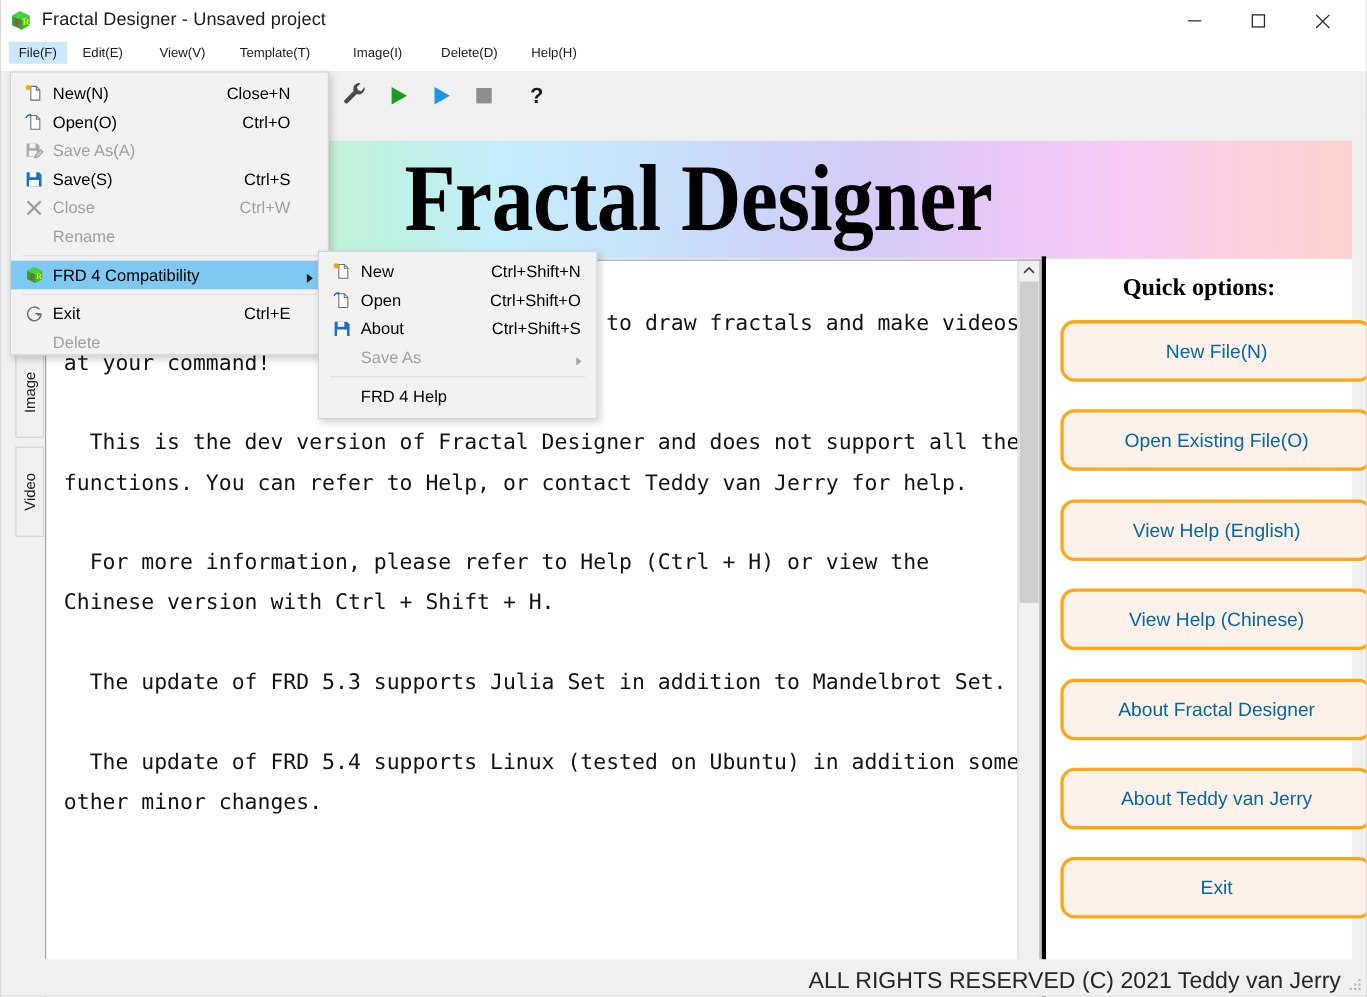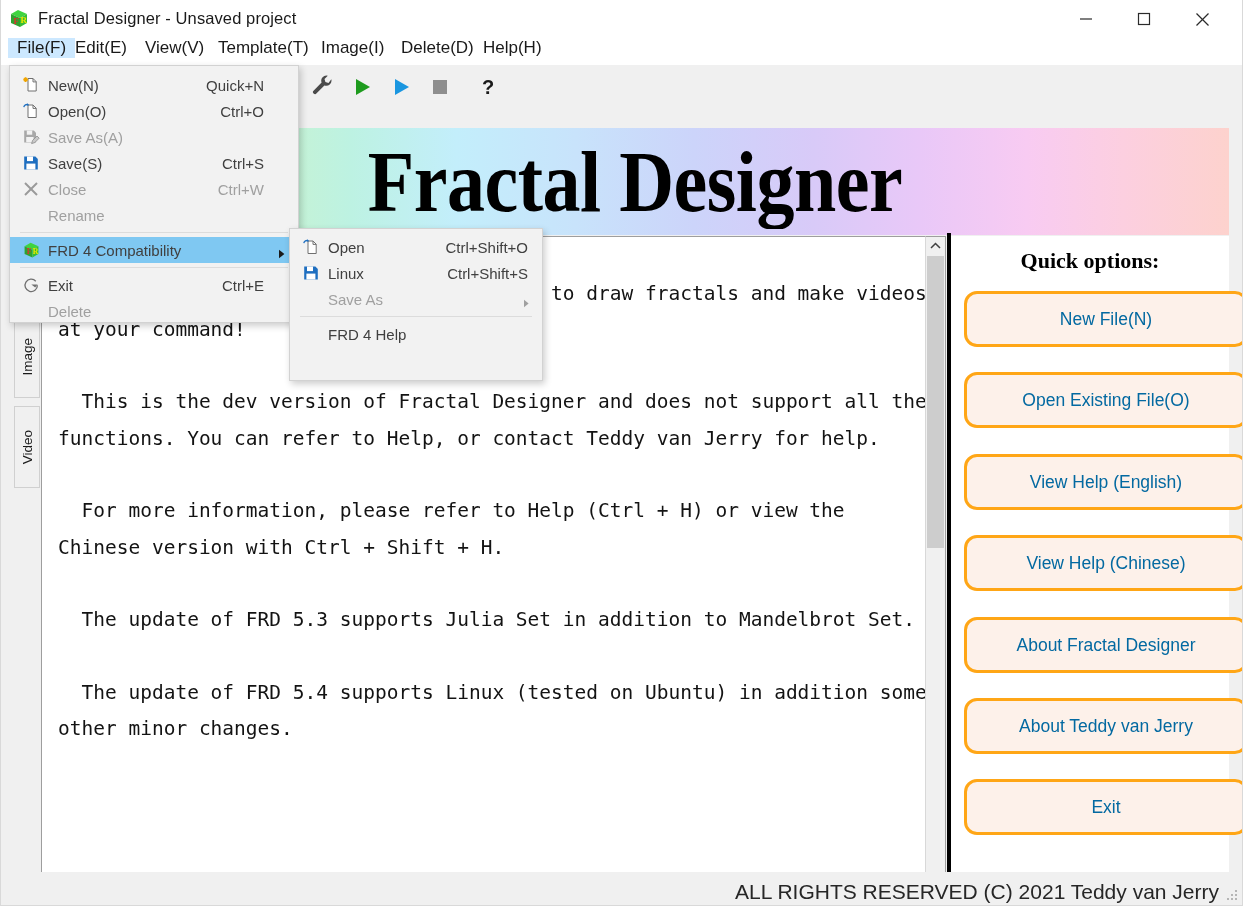--- a/index.html
+++ b/index.html
@@ -43,21 +43,21 @@
 
   
   #menubar {
     position: absolute; left: 0; top: 38px; width: 1243px; height: 27px;
     background: #ffffff;
     border-bottom: 1px solid #e3e3e3;
   }
   .menu-item {
     position: absolute; top: 0; height: 20px;
     display: flex; align-items: center; justify-content: center;
-    font-size: 17px; color: #1a1a1a; padding: 0 9px;
+    font-size: 12px; color: #1a1a1a; padding: 0 9px;
     white-space: nowrap;
   }
   .menu-item.active { background: #cce8ff; }
 
   
   #toolbar {
     position: absolute; left: 0; top: 65px; width: 1243px; height: 44px;
     background: #f0f0f0;
     border-bottom: 1px solid #d6d6d6;
   }
@@ -225,21 +225,21 @@
   #file-menu {
     position: absolute; left: 9px; top: 65px; width: 288px; height: 256px;
     background: #f2f2f2;
     border: 1px solid #d2d2d2;
     box-shadow: 2px 3px 7px rgba(0,0,0,0.20);
     z-index: 50;
   }
   .mi {
     position: relative; height: 26px; width: 100%;
     display: flex; align-items: center;
-    font-size: 15px; color: #404040;
+    font-size: 15px; color: #000000;
     box-sizing: border-box;
   }
   .mi.dis { color: #a0a0a0; }
   .mi.hl { background: #7fc8f2; }
   .mi .ico {
     position: absolute; left: 8px; top: 0; width: 26px; height: 26px;
     display: flex; align-items: center; justify-content: center;
   }
   .mi .lbl { position: absolute; left: 38px; }
   .mi .acc { position: absolute; right: 34px; }
@@ -422,21 +422,21 @@
           <path d="M11 2.5v3.4h3.2" fill="none" stroke="#707070" stroke-width="1"></path>
           <g stroke="#f0a500" stroke-width="1.3">
             <line x1="3.6" y1="1.2" x2="3.6" y2="6"></line>
               <line x1="1.3" y1="3.6" x2="6" y2="3.6"></line>
             <line x1="1.9" y1="1.9" x2="5.3" y2="5.3"></line>
               <line x1="5.3" y1="1.9" x2="1.9" y2="5.3"></line>
           </g>
         </svg>
       </span>
       <span class="lbl">New(N)</span>
-      <span class="acc">Quick+N</span>
+      <span class="acc">Close+N</span>
     </div>
 
     <div class="mi">
       <span class="ico">
         <svg width="18" height="18" viewBox="0 0 18 18">
           <path d="M6 3h5l3.2 3.2v9.3H6z" fill="#ffffff" stroke="#707070" stroke-width="1"></path>
           <path d="M11 3v3.4h3.2" fill="none" stroke="#707070" stroke-width="1"></path>
           <path d="M1.8 5.2a3.3 3.3 0 0 1 4.4-2.6" fill="none" stroke="#1f6fc0" stroke-width="1.3"></path>
           <polygon points="5.4,1.2 7.2,3.2 4.6,3.8" fill="#1f6fc0"></polygon>
         </svg>
@@ -519,20 +519,36 @@
     </div>
 
     <div class="mi dis">
       <span class="lbl">Delete</span>
     </div>
   </div>
 
   <div id="sub-menu">
     <div id="sub-menu-pad"></div>
 
+    <div class="mi">
+      <span class="ico">
+        <svg width="18" height="18" viewBox="0 0 18 18">
+          <path d="M6 2.5h5l3.2 3.2v9.3H6z" fill="#ffffff" stroke="#707070" stroke-width="1"></path>
+          <path d="M11 2.5v3.4h3.2" fill="none" stroke="#707070" stroke-width="1"></path>
+          <g stroke="#f0a500" stroke-width="1.3">
+            <line x1="3.6" y1="1.2" x2="3.6" y2="6"></line>
+              <line x1="1.3" y1="3.6" x2="6" y2="3.6"></line>
+            <line x1="1.9" y1="1.9" x2="5.3" y2="5.3"></line>
+              <line x1="5.3" y1="1.9" x2="1.9" y2="5.3"></line>
+          </g>
+        </svg>
+      </span>
+      <span class="lbl">New</span>
+      <span class="acc">Ctrl+Shift+N</span>
+    </div>
 
     <div class="mi">
       <span class="ico">
         <svg width="18" height="18" viewBox="0 0 18 18">
           <path d="M6 3h5l3.2 3.2v9.3H6z" fill="#ffffff" stroke="#707070" stroke-width="1"></path>
           <path d="M11 3v3.4h3.2" fill="none" stroke="#707070" stroke-width="1"></path>
           <path d="M1.8 5.2a3.3 3.3 0 0 1 4.4-2.6" fill="none" stroke="#1f6fc0" stroke-width="1.3"></path>
           <polygon points="5.4,1.2 7.2,3.2 4.6,3.8" fill="#1f6fc0"></polygon>
         </svg>
       </span>
@@ -541,21 +557,21 @@
     </div>
 
     <div class="mi">
       <span class="ico">
         <svg width="18" height="18" viewBox="0 0 18 18">
           <path d="M2.2 2.5h11.2l2.4 2.4v10.6H2.2z" fill="#1f6fc0"></path>
           <rect x="5" y="2.5" width="6" height="4.6" fill="#ffffff"></rect>
           <rect x="4.4" y="9.6" width="9" height="5.9" fill="#ffffff"></rect>
         </svg>
       </span>
-      <span class="lbl">Linux</span>
+      <span class="lbl">About</span>
       <span class="acc">Ctrl+Shift+S</span>
     </div>
 
     <div class="mi dis">
       <span class="lbl">Save As</span>
       <span class="arrow">
         <svg width="7" height="9" viewBox="0 0 7 9">
             <polygon points="1,0.8 5.6,4.5 1,8.2" fill="#a0a0a0"></polygon>
           </svg>
       </span>

